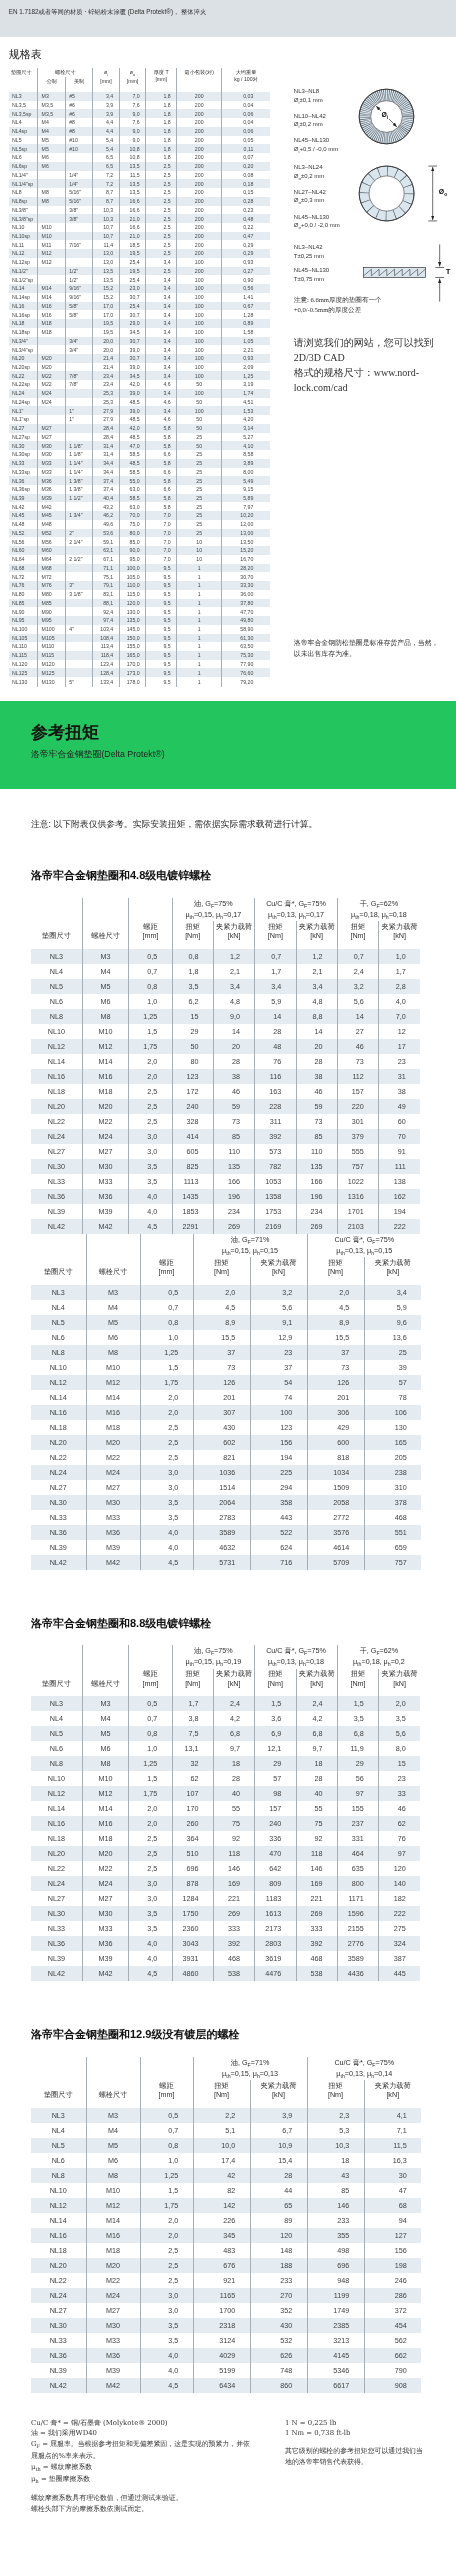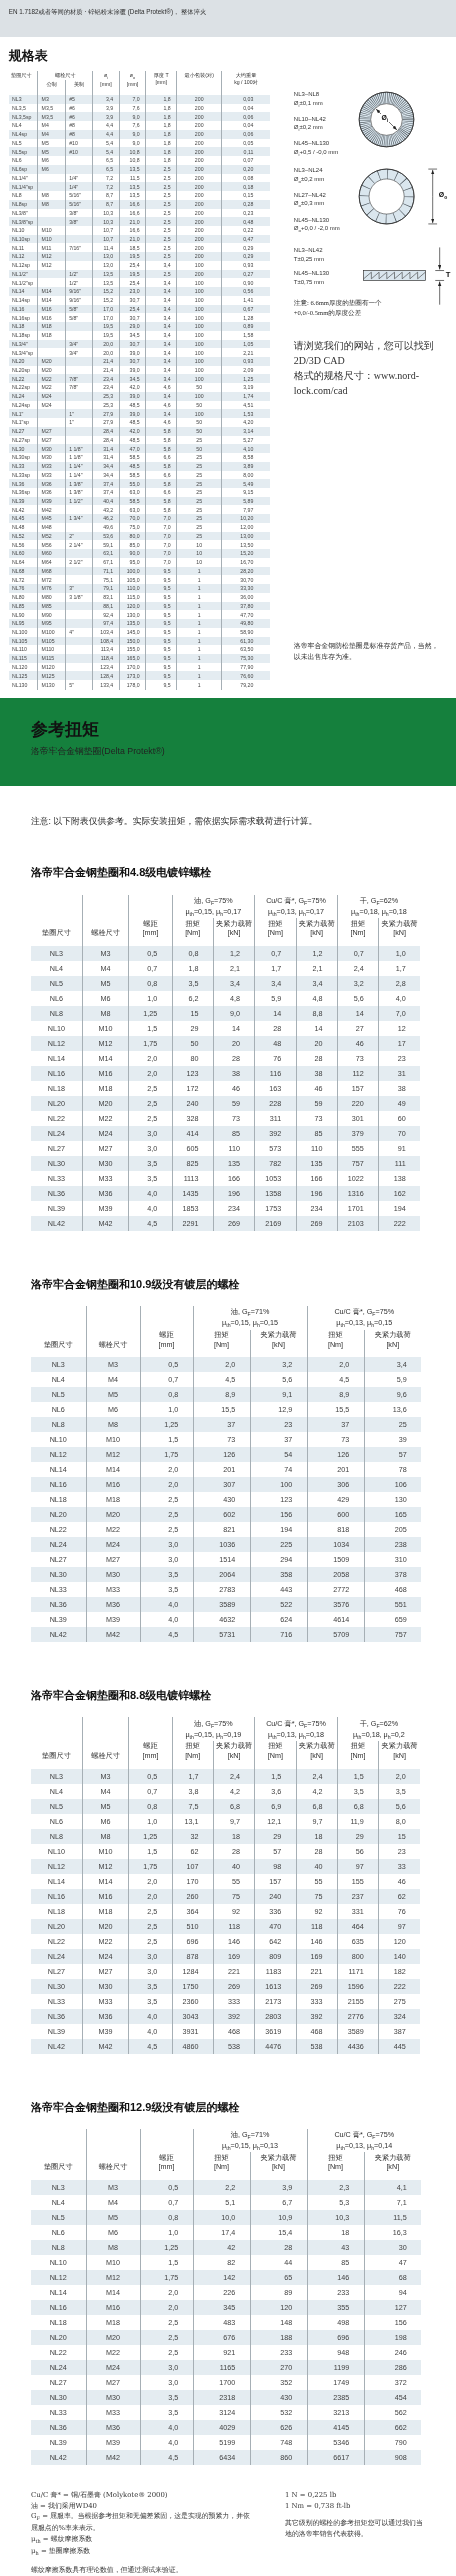--- a/index.html
+++ b/index.html
@@ -4,21 +4,21 @@
 <style>
   *{box-sizing:border-box}
   body{margin:0;background:#fff}
   .page{width:457px;height:2576px;background:#fff;font-family:"Liberation Sans",sans-serif;color:#3f3f3f;overflow:hidden;position:relative}
   
   .topband{height:37px;background:#dce1e5;padding:6px 8.8px 0}
   .topband h1{margin:0;font-size:11px;color:#151515;font-weight:700;letter-spacing:0.3px}
   .topband p{margin:1.7px 0 0;font-size:6.3px;color:#2d2d2d}
   
   .spec-sec{padding:7.7px 8.8px 0}
-  .sec-title{font-size:13px;font-weight:700;color:#161616;margin:2.2px 0 6.6px}
+  .sec-title{font-size:11px;font-weight:400;color:#161616;margin:2.2px 0 6.6px}
   .spec-flex{display:flex}
   table{border-collapse:collapse}
   .spec-table{width:261px;table-layout:fixed;font-size:5.2px;line-height:1.2;color:#474747}
   .spec-table th{font-weight:400;color:#333;vertical-align:top;padding:0.6px 1.7px 1.1px;text-align:center;line-height:1.25}
   .spec-table th.rs{padding-bottom:7.7px}
   .spec-table tr.subrow th{padding-bottom:7.2px}
   .spec-table td{padding:1px 2.2px}
   .spec-table th,.spec-table td{border-left:0.6px solid #a6afb5}
   .spec-table .nb{border-left:none}
   .spec-table tbody tr:nth-child(odd){background:#e4ecf1}
@@ -36,21 +36,21 @@
   .dgm1{top:18.7px}
   .dgm2{top:95px}
   .dgm3{top:175px}
   .sym{position:absolute;font-size:6.9px;font-weight:700;color:#101010}
   .sym.onwasher{background:#fff;padding:0 0.6px}
   .note{position:absolute;line-height:1.5;color:#2f2f2f;font-family:Liberation Serif, serif}
   .note1{top:220px;font-size:6.6px}
   .note2{top:257px;font-size:10px}
   .stock{top:563px;font-size:6.9px;width:146px}
   
-  .band{height:88px;background:#15803d;margin-top:10px;padding:20px 0 0 31px}
+  .band{height:88px;background:#22c55e;margin-top:16px;padding:20px 0 0 31px}
   .band h2{margin:0;font-size:17px;color:#111;font-weight:700}
   .band p{margin:5px 0 0;font-size:8.8px;color:#222}
   .notice{margin:30px 31px 0;font-size:8.8px;color:#262626}
   .tq-title{margin:46px 0 14.3px 31px;font-size:11px;font-weight:700;color:#111}
   
   .tq{width:389px;margin-left:31px;table-layout:fixed;font-size:7.2px;color:#3f3f3f}
   .tq th{font-weight:400;color:#2e2e2e;text-align:center;line-height:1.3}
   .tq th,.tq td{border-left:0.6px solid #a6afb5}
   .tq .nb{border-left:none}
   .tq .gth{padding:1.1px 1.1px 0;font-size:7.2px}
@@ -1111,21 +1111,20 @@
           <td class="num">2291</td>
           <td class="num">269</td>
           <td class="num">2169</td>
           <td class="num">269</td>
           <td class="num">2103</td>
           <td class="num">222</td>
         </tr>
       </tbody>
     </table>
 
-  <h3 class="tq-title">洛帝牢合金钢垫圈和10.9级没有镀层的螺栓</h3>
   <table class="tq">
       <colgroup>
         <col style="width: 55px;">
         <col style="width: 54px;">
         <col style="width: 53px;">
         <col style="width: 57px;">
         <col style="width: 57px;">
         <col style="width: 57px;">
         <col style="width: 57px;">
       </colgroup>

